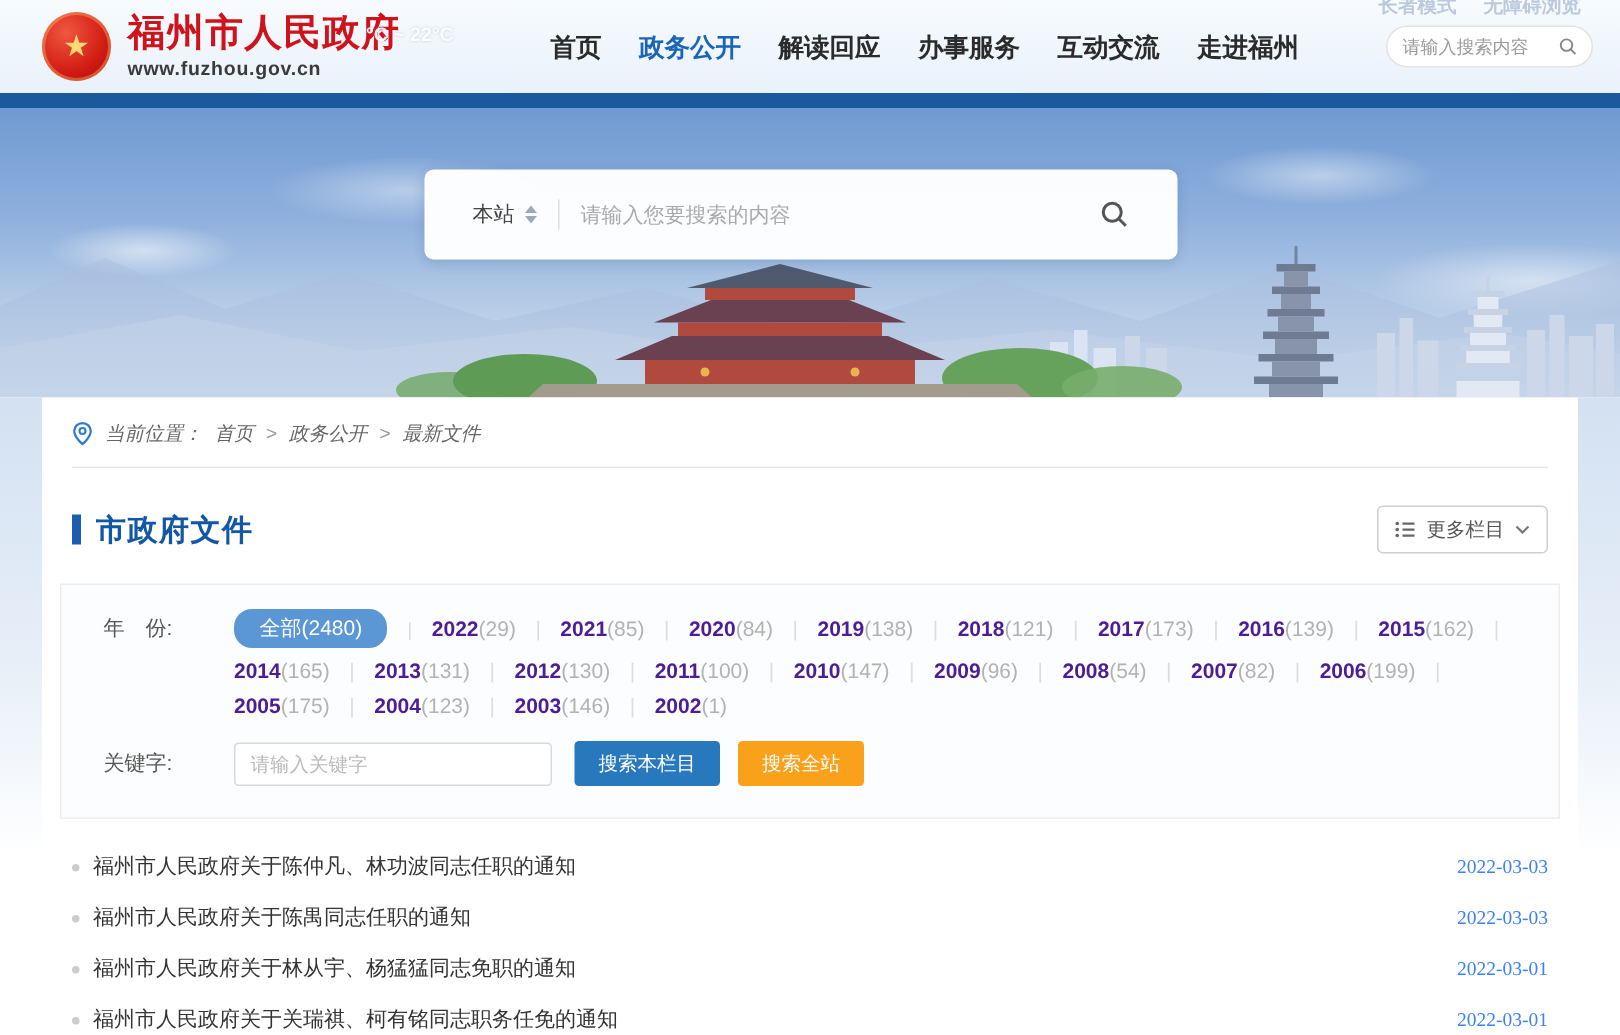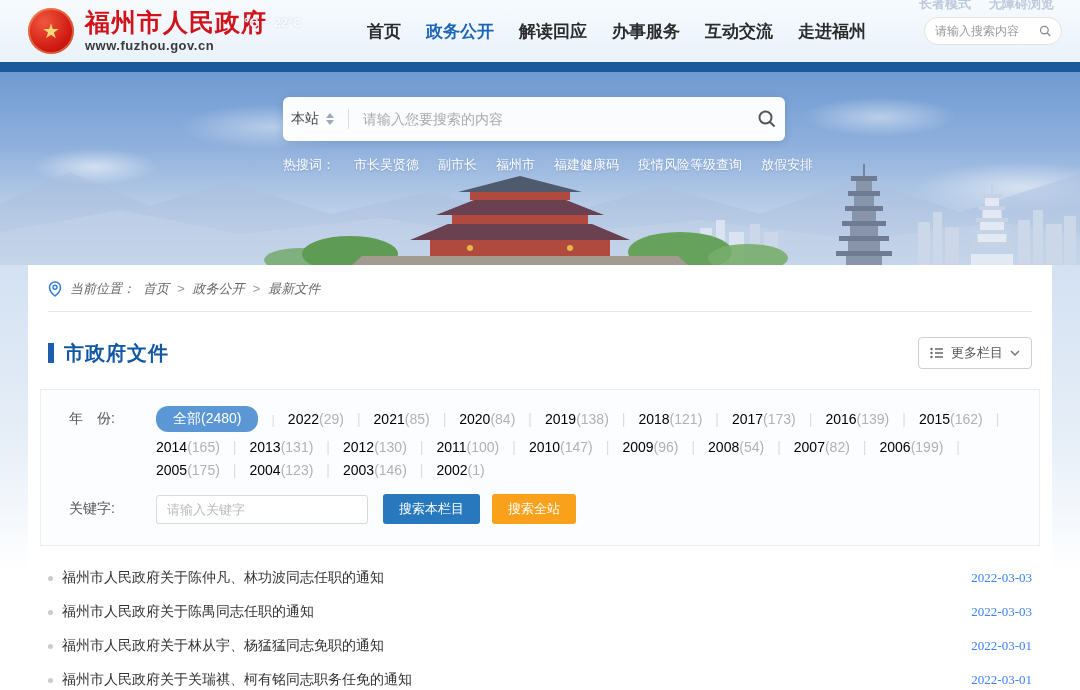--- a/index.html
+++ b/index.html
@@ -34,22 +34,22 @@
   
   .strip { height:10px; background:#1a5a9c; }
   .banner { height:193px; position:relative; overflow:hidden;
     background:
       radial-gradient(90px 26px at 95px 95px, rgba(255,255,255,.55), transparent 70%),
       radial-gradient(130px 32px at 270px 55px, rgba(255,255,255,.40), transparent 70%),
       radial-gradient(110px 28px at 880px 45px, rgba(255,255,255,.45), transparent 70%),
       radial-gradient(150px 36px at 1020px 115px, rgba(255,255,255,.50), transparent 70%),
       linear-gradient(180deg,#6f9ad2 0%, #8fb0dd 38%, #c2d4ea 78%, #dde8f4 100%); }
   .skyline { position:absolute; left:0; bottom:0; }
-  .bsearch { position:absolute; left:283px; top:25px; width:502px; height:44px; background:rgba(255,255,255,.97);
-             border-radius:6px; box-shadow:0 2px 8px rgba(30,60,110,.18); display:flex; align-items:center; padding:0 8px; }
+  .bsearch { position:absolute; left:283px; top:41px; width:502px; height:60px; background:rgba(255,255,255,.97);
+             border-radius:6px; box-shadow:0 2px 8px rgba(30,60,110,.18); display:flex; align-items:center; padding:0 32px; }
   .scope { display:flex; align-items:center; gap:7px; font-size:14px; color:#444; cursor:pointer; }
   .caret-ud { display:flex; flex-direction:column; gap:2px; }
   .caret-ud i { width:0; height:0; border-left:4px solid transparent; border-right:4px solid transparent; display:block; }
   .caret-ud .up { border-bottom:5px solid #9aa9bd; }
   .caret-ud .dn { border-top:5px solid #9aa9bd; }
   .vline { width:1px; height:20px; background:#ddd; margin:0 14px; }
   .bsearch input { flex:1; border:none; outline:none; font-size:14px; color:#333; background:transparent; }
   .bsearch input::placeholder { color:#aaa; }
   .hotrow { position:absolute; left:283px; top:84px; display:flex; gap:19px; align-items:center;
             font-size:13px; color:#fff; text-shadow:0 1px 2px rgba(60,90,140,.35); white-space:nowrap; }
@@ -71,21 +71,21 @@
   .morebtn { display:flex; align-items:center; gap:7px; border:1px solid #cfcfcf; border-radius:4px;
              background:#fff; padding:6px 11px; font-size:13px; color:#555; cursor:pointer; }
 
   .fpanel { margin:0 12px; border:1px solid #ededed; background:#fcfdfe; padding:16px 0 14px 28px; }
   .frow { display:flex; align-items:center; margin-bottom:7px; }
   .flabel { width:87px; font-size:14px; color:#555; flex:none; }
   .chip { background:#5b97d4; color:#fff; font-size:14px; border-radius:12px; padding:4px 17px; cursor:pointer; }
   .sep { color:#ddd; font-size:13px; margin:0 13px; }
   .sep::after { content:"|"; }
   .yitem { font-size:14px; cursor:pointer; white-space:nowrap; }
-  .yitem b { font-weight:normal; color:#000000; }
+  .yitem b { font-weight:bold; color:#4c1d95; }
   .yitem i { font-style:normal; color:#b2b2b2; }
   .yitem::after { content:"|"; color:#ddd; margin:0 13px; cursor:default; }
   .yitem.end::after { content:""; margin:0; }
   .indent { padding-left:87px; }
   .kwrow { margin-top:16px; }
   .kwinput { width:212px; height:29px; border:1px solid #d9d9d9; border-radius:3px; padding:0 10px;
              font-size:13px; color:#333; outline:none; }
   .kwinput::placeholder { color:#bbb; }
   .btn { height:30px; border:none; border-radius:3px; color:#fff; font-size:13px; padding:0 16px; cursor:pointer;
          font-family:Liberation Sans, sans-serif; }
@@ -229,29 +229,20 @@
           </span>
       </div>
       <div class="vline"></div>
       <input placeholder="请输入您要搜索的内容" style="">
       <svg width="20" height="20" viewBox="0 0 20 20">
         <circle cx="8.5" cy="8.5" r="6" fill="none" stroke="#555" stroke-width="2"></circle>
         <line x1="13" y1="13" x2="17.5" y2="17.5" stroke="#555" stroke-width="2"></line>
       </svg>
     </div>
 
-    <div class="hotrow">
-      <span>热搜词：</span>
-      <span class="hw">市长吴贤德</span>
-      <span class="hw">副市长</span>
-      <span class="hw">福州市</span>
-      <span class="hw">福建健康码</span>
-      <span class="hw">疫情风险等级查询</span>
-      <span class="hw">放假安排</span>
-    </div>
   </div>
 
   <div class="content">
     <div class="card">
 
       <div class="crumbrow">
         <svg width="14" height="16" viewBox="0 0 14 16">
           <path d="M7 1 C3.9 1 1.5 3.4 1.5 6.4 C1.5 10.6 7 15 7 15 C7 15 12.5 10.6 12.5 6.4 C12.5 3.4 10.1 1 7 1 Z" fill="none" stroke="#2f7bd0" stroke-width="1.5"></path>
           <circle cx="7" cy="6.3" r="2" fill="none" stroke="#2f7bd0" stroke-width="1.4"></circle>
         </svg>

